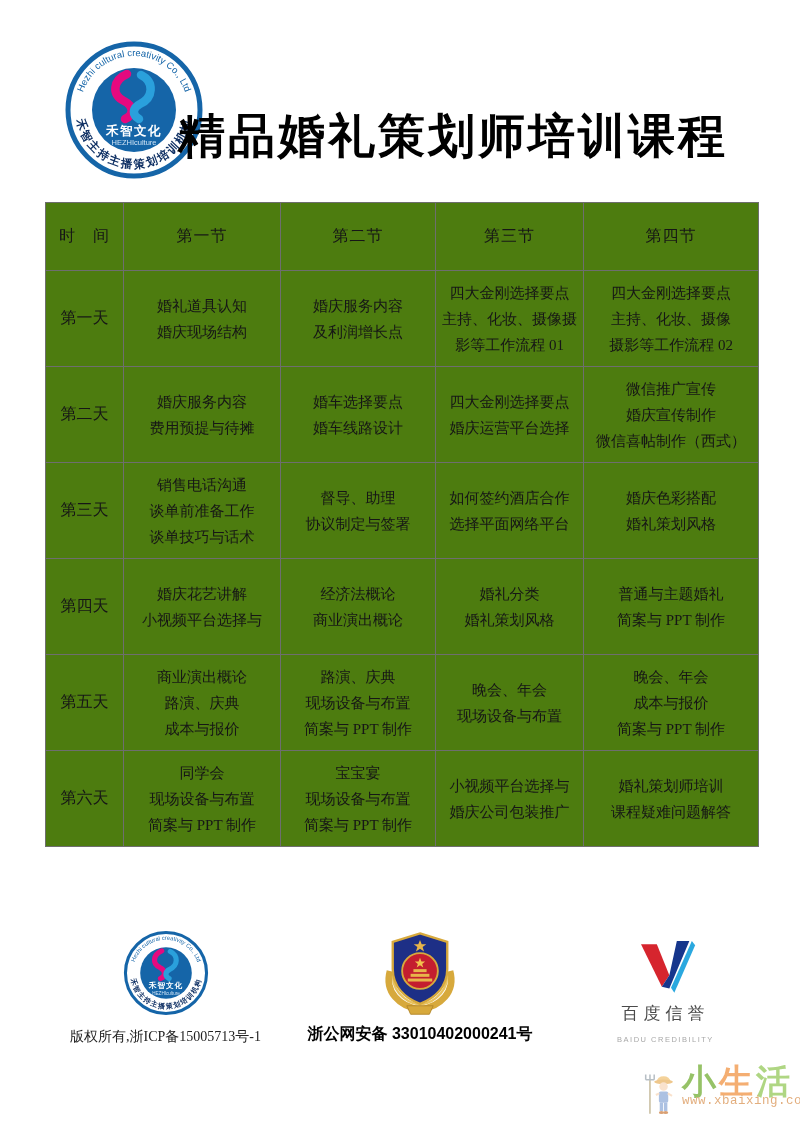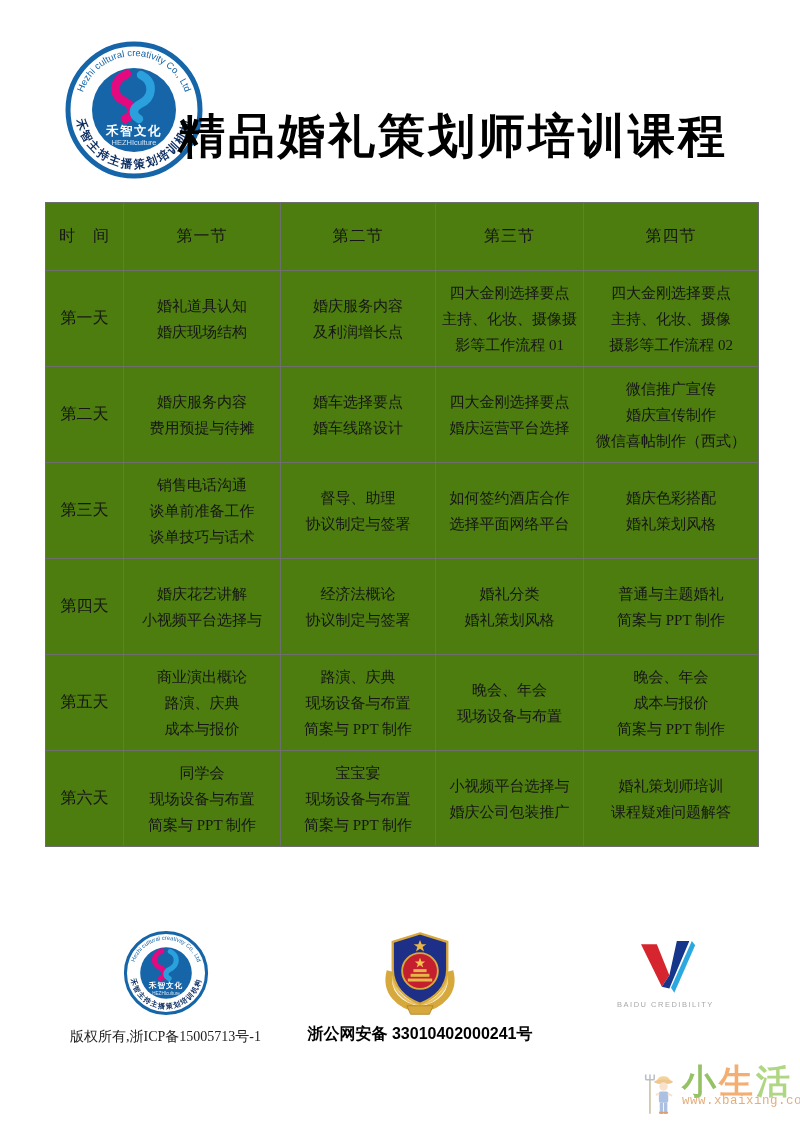--- a/index.html
+++ b/index.html
@@ -26,21 +26,21 @@
 
   
   .footer-left{position:absolute;left:58px;top:930px;width:215px;text-align:center;}
   .footer-center{position:absolute;left:300px;top:924px;width:240px;text-align:center;}
   .footer-right{position:absolute;left:578px;top:936px;width:175px;text-align:center;}
   .copyright{margin:8px 0 0 0;font-size:14px;color:#222;font-family:Liberation Serif, serif;}
   .police-text{margin:2px 0 0 0;font-size:16px;font-weight:bold;color:#000;
       font-family:"Liberation Sans", sans-serif;}
   .baidu-cn{margin:2px 0 0 0;font-size:17px;color:#4a4a4a;letter-spacing:5px;
       font-family:"Liberation Sans", sans-serif;}
-  .baidu-en{margin:0 0 0 0;font-size:7.5px;color:#a8a8a8;letter-spacing:1.5px;
+  .baidu-en{margin:10px 0 0 0;font-size:7.5px;color:#a8a8a8;letter-spacing:1.5px;
       font-family:"Liberation Sans", sans-serif;}
   .baidu-cert{margin:7px 0 0 0;font-size:16px;color:#222;letter-spacing:3px;
       font-family:"Liberation Sans", sans-serif;}
 
   
   .watermark{position:absolute;right:4px;bottom:6px;width:152px;height:58px;}
   .wm-farmer{position:absolute;left:0;bottom:2px;}
   .wm-text{position:absolute;left:38px;top:0;width:114px;text-align:left;opacity:.8;}
   .wm-name{font-size:34px;font-weight:bold;letter-spacing:3px;line-height:34px;
       font-family:"Liberation Sans", sans-serif;white-space:nowrap;}
@@ -131,21 +131,21 @@
         <td class="cell">如何签约酒店合作
 选择平面网络平台</td>
         <td class="cell">婚庆色彩搭配
 婚礼策划风格</td>
       </tr>
       <tr>
         <td class="day">第四天</td>
         <td class="cell">婚庆花艺讲解
 小视频平台选择与</td>
         <td class="cell">经济法概论
-协议制定与签署</td>
+商业演出概论</td>
         <td class="cell">婚礼分类
 婚礼策划风格</td>
         <td class="cell">普通与主题婚礼
 简案与 PPT 制作</td>
       </tr>
       <tr>
         <td class="day">第五天</td>
         <td class="cell">商业演出概论
 路演、庆典
 成本与报价</td>
@@ -213,20 +213,21 @@
     </svg>
     <p class="police-text">浙公网安备 33010402000241号</p>
   </div>
 
   <div class="footer-right">
     <svg viewBox="0 0 72 72" width="64" height="60">
       <polygon points="6,10 25,10 40,47 31,61" fill="#d6252e"></polygon>
       <polygon points="49,6 64,6 40,63 31,61 40,47" fill="#16368c"></polygon>
       <polygon points="67,6 71,11 46,68 42,62" fill="#2aa8df"></polygon>
     </svg>
+    <p class="baidu-cn">百度信誉</p>
     <p class="baidu-en">BAIDU CREDIBILITY</p>
   </div>
 
   <div class="watermark">
     <svg class="wm-farmer" viewBox="0 0 40 56" width="34" height="50" opacity="0.7">
       <line x1="7" y1="10" x2="7" y2="50" stroke="#b9ab84" stroke-width="2"></line>
       <path d="M2,4 L2,10 M7,4 L7,10 M12,4 L12,10 M2,10 L12,10" fill="none" stroke="#9aa5ad" stroke-width="1.8"></path>
       <path d="M15,12 A8,6 0 0 1 31,12 Z" fill="#f0c070"></path>
       <ellipse cx="23" cy="12.5" rx="11" ry="2.8" fill="#e8b05c"></ellipse>
       <circle cx="23" cy="18" r="5" fill="#f7d6b8"></circle>

